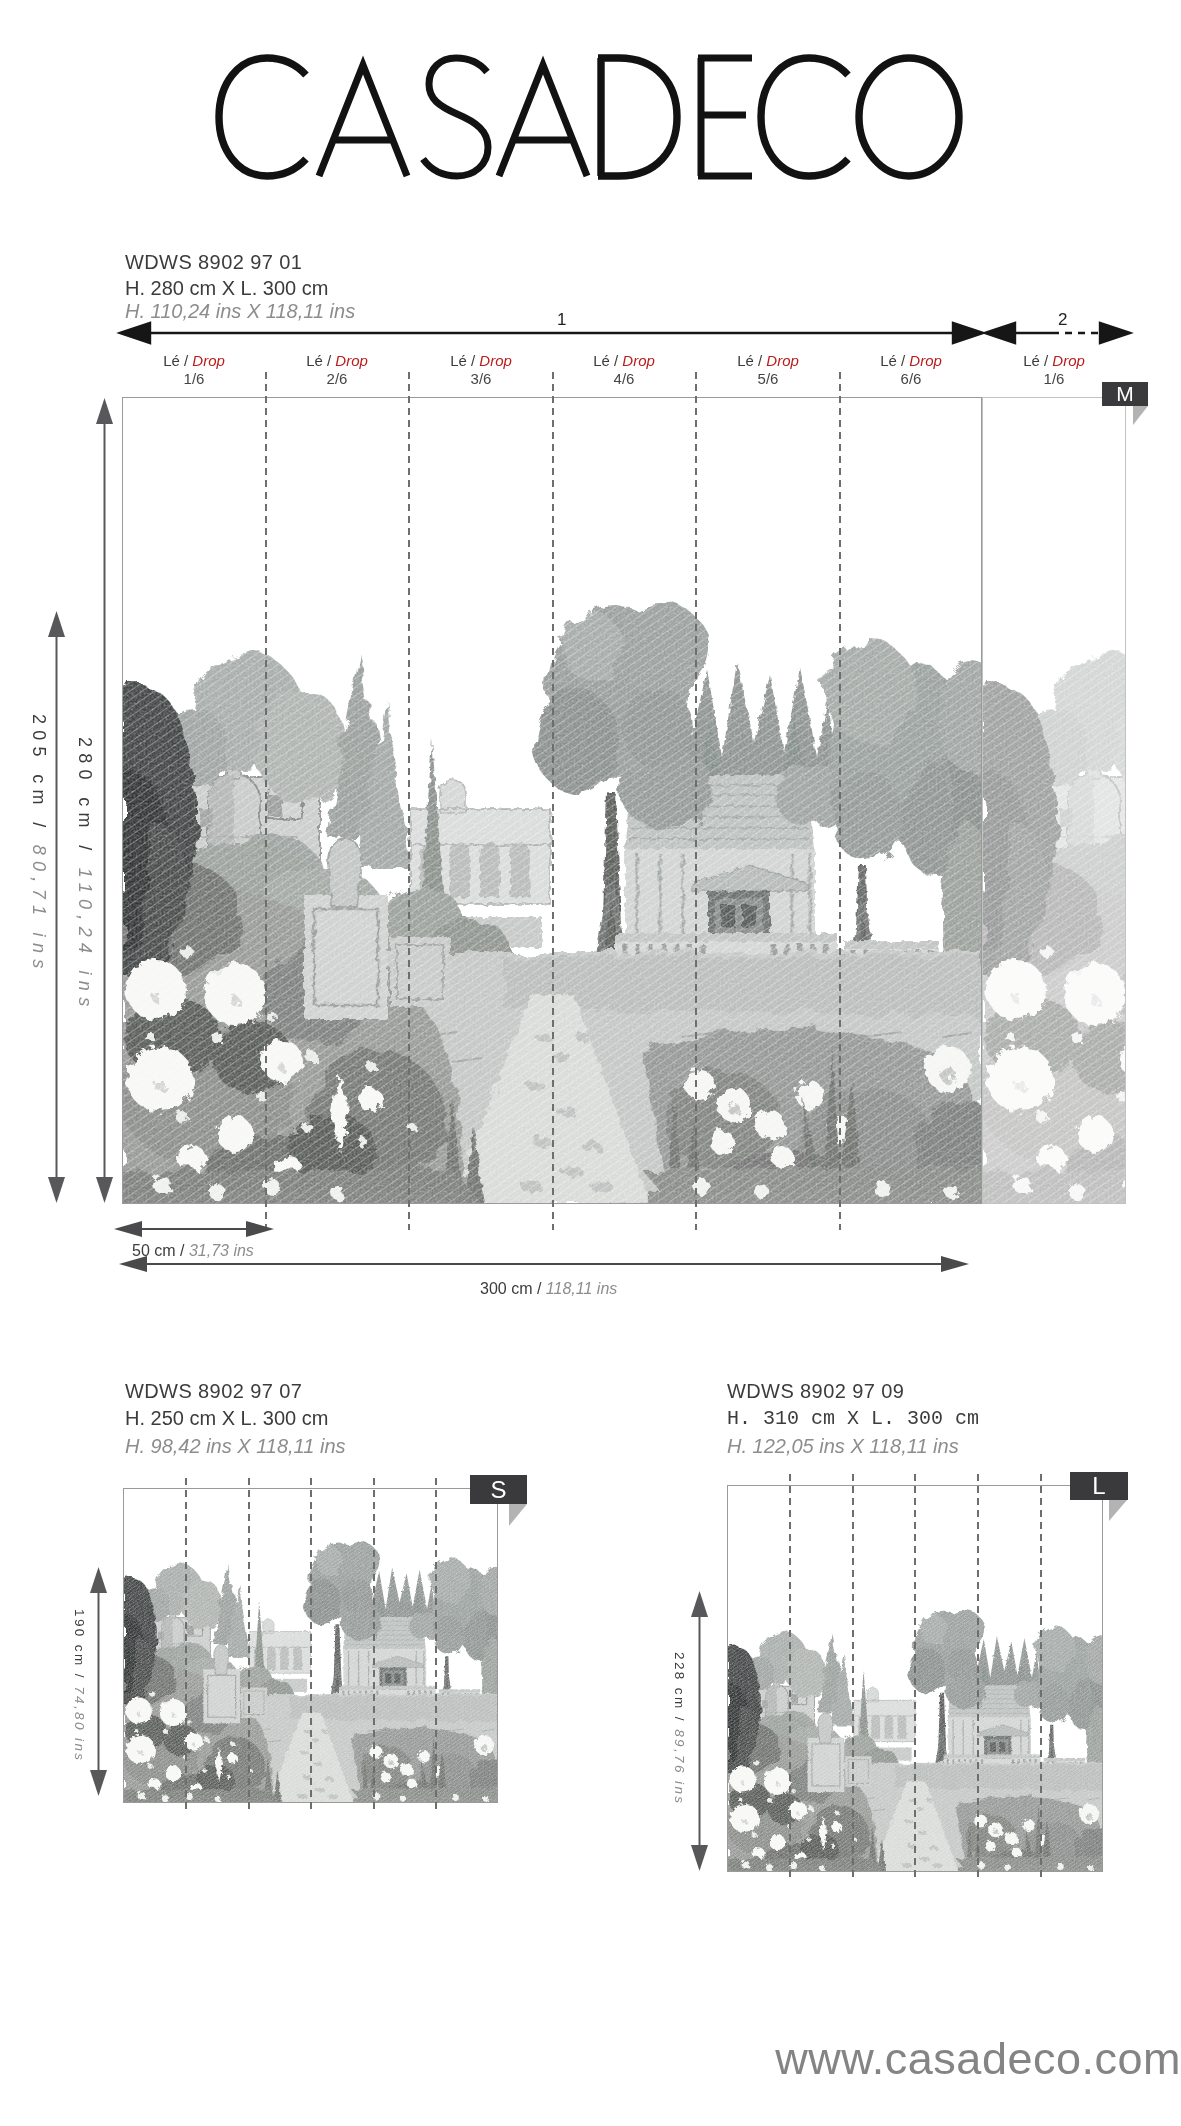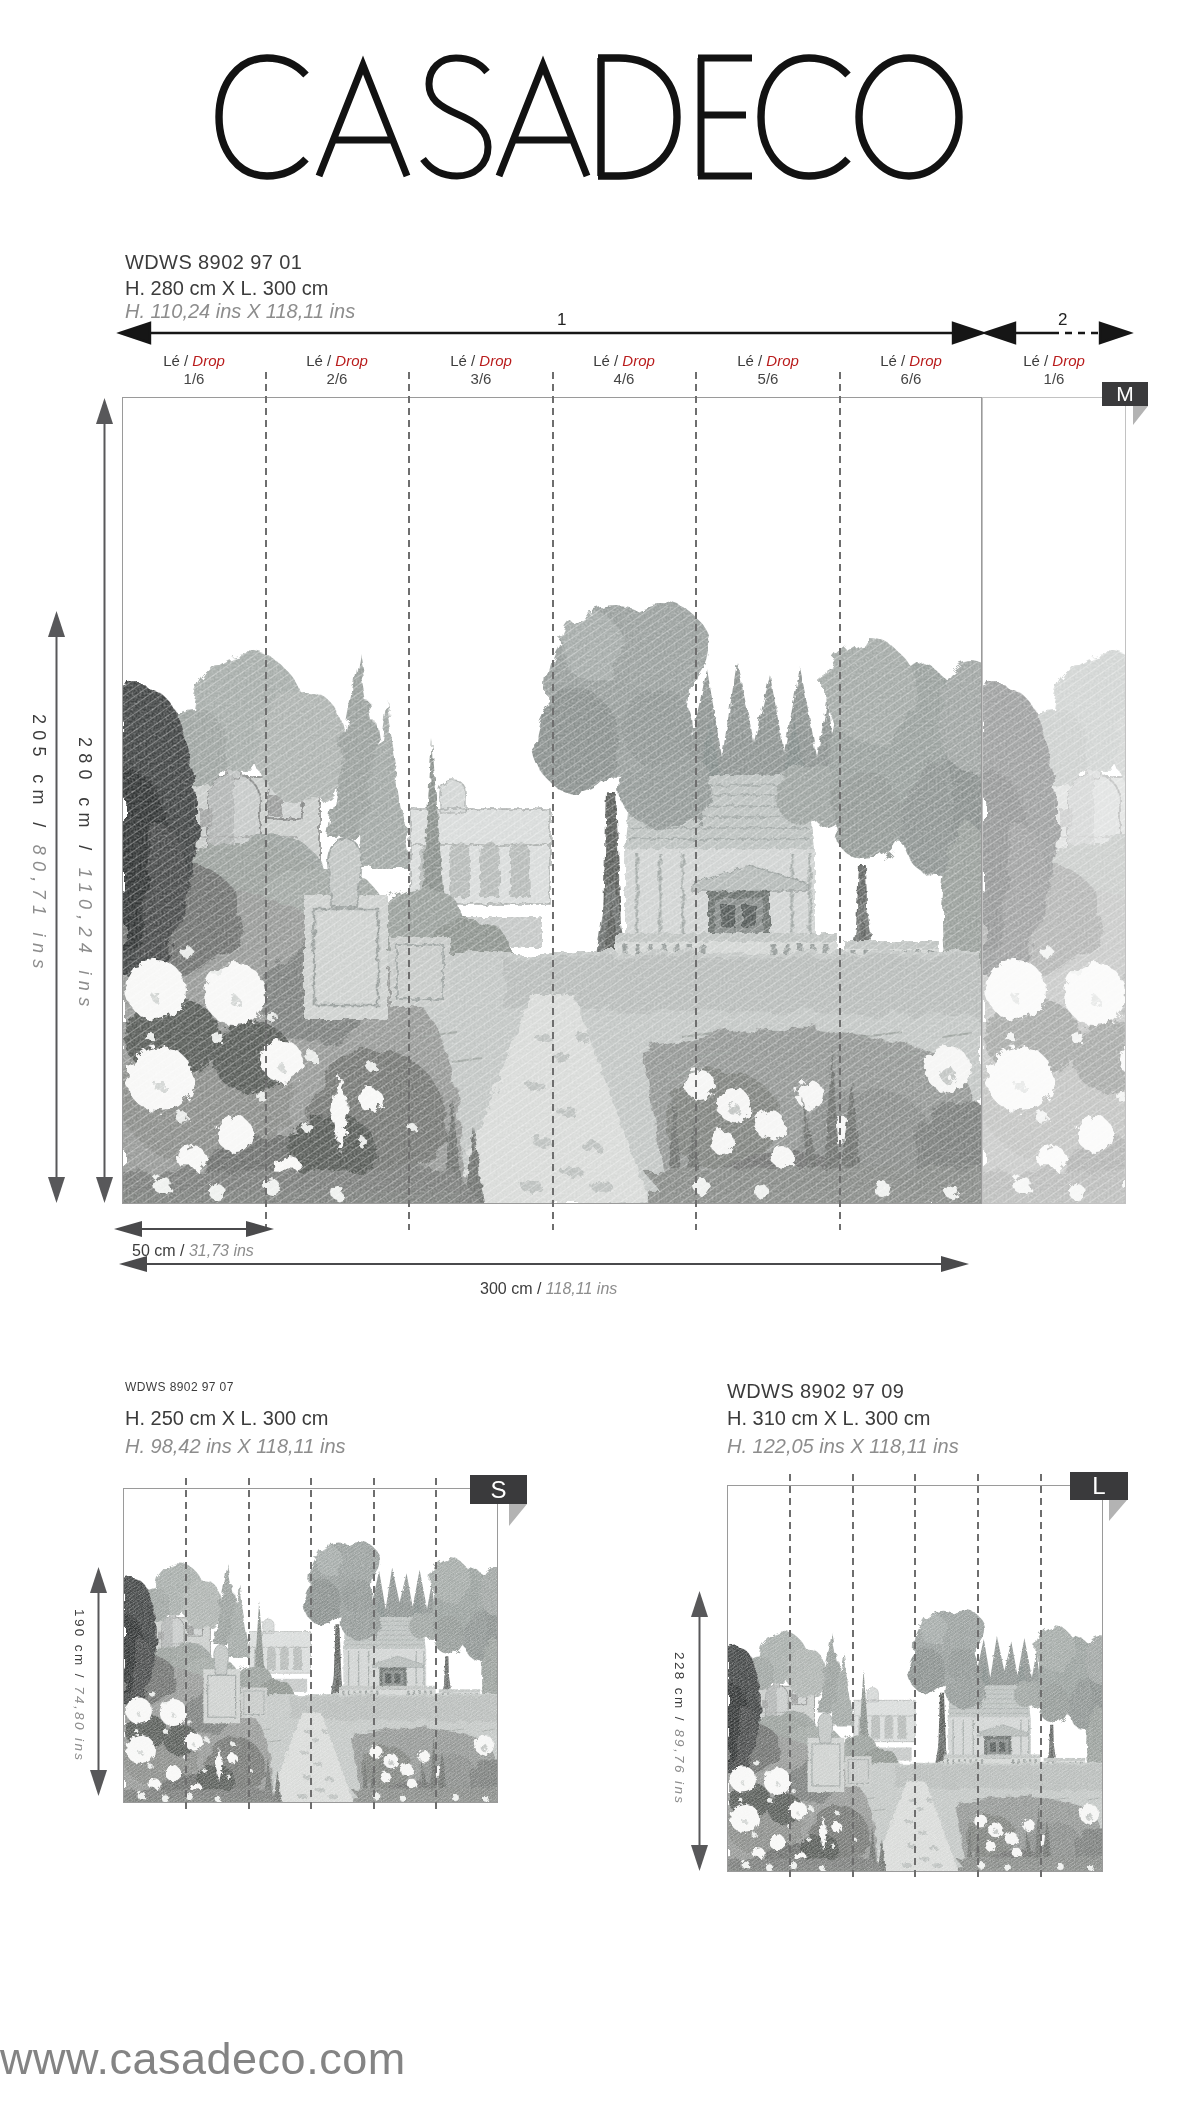--- a/index.html
+++ b/index.html
@@ -461,21 +461,21 @@
 <svg class="abs" style="left:118px;top:1254px" width="852" height="20" viewBox="0 0 852 20">
   <g fill="#4a4a4c" stroke="#4a4a4c">
     <line x1="24" y1="10" x2="828" y2="10" stroke-width="2"></line>
     <polygon points="1,10 29,2 29,18" stroke="none"></polygon>
     <polygon points="851,10 823,2 823,18" stroke="none"></polygon>
   </g>
 </svg>
 
 <div class="abs" style="left:480px;top:1280px;font-size:16px;"><span class="dk">300 cm / </span><span class="gy">118,11 ins</span></div>
 
-<div class="abs dk" style="left:125px;top:1380px;font-size:12px;letter-spacing:0.4px;">WDWS 8902 97 07</div>
+<div class="abs dk" style="left:125px;top:1380px;font-size:20px;letter-spacing:0.4px;">WDWS 8902 97 07</div>
 
 <div class="abs dk" style="left:125px;top:1407px;font-size:20px;">H. 250 cm X L. 300 cm</div>
 
 <div class="abs gy" style="left:125px;top:1435px;font-size:20px;">H. 98,42 ins X 118,11 ins</div>
 
 <div class="abs" style="left:123px;top:1488px;width:375px;height:315px;border:1px solid #9a9a9a;box-sizing:border-box;overflow:hidden;">
   <svg width="375" height="352" viewBox="0 0 860 807" preserveAspectRatio="none" style="position:absolute;left:0;top:-37px;">
       <use href="#art"></use>
     </svg>
 </div>
@@ -499,21 +499,21 @@
     <line x1="9.5" y1="24" x2="9.5" y2="207" stroke-width="2"></line>
     <polygon points="9.5,1 1,27 18,27" stroke="none"></polygon>
     <polygon points="9.5,230 1,204 18,204" stroke="none"></polygon>
   </g>
 </svg>
 
 <div class="vtext2" style="left:87px;top:1609px;"><span class="dk">190 cm / </span><span class="gy">74,80 ins</span></div>
 
 <div class="abs dk" style="left:727px;top:1380px;font-size:20px;letter-spacing:0.4px;">WDWS 8902 97 09</div>
 
-<div class="abs dk" style="left:727px;top:1407px;font-size:20px;">H. 310 cm X L. 300 cm</div>
+<div class="abs dk" style="left:727px;top:1407px;font-size:20px;font-family:Liberation Mono, monospace;">H. 310 cm X L. 300 cm</div>
 
 <div class="abs gy" style="left:727px;top:1435px;font-size:20px;text-align:right;">H. 122,05 ins X 118,11 ins</div>
 
 <div class="abs" style="left:727px;top:1485px;width:376px;height:387px;border:1px solid #9a9a9a;box-sizing:border-box;overflow:hidden;background:#fff;">
   <svg width="376" height="353" viewBox="0 0 860 807" preserveAspectRatio="none" style="position:absolute;left:0;top:34px;">
       <use href="#art"></use>
     </svg>
 </div>
 
 <div class="dash" style="left:789px;top:1474px;height:407px;"></div>
@@ -533,13 +533,13 @@
 <svg class="abs" style="left:690px;top:1590px" width="20" height="282" viewBox="0 0 20 282">
   <g fill="#58585a" stroke="#58585a">
     <line x1="9.5" y1="24" x2="9.5" y2="258" stroke-width="2"></line>
     <polygon points="9.5,1 1,27 18,27" stroke="none"></polygon>
     <polygon points="9.5,281 1,255 18,255" stroke="none"></polygon>
   </g>
 </svg>
 
 <div class="vtext2" style="left:687px;top:1652px;"><span class="dk">228 cm / </span><span class="gy">89,76 ins</span></div>
 
-<div class="abs" style="left:0;top:2033px;width:1181px;text-align:left;font-size:45px;letter-spacing:0.5px;color:#848484;">www.casadeco.com</div>
+<div class="abs" style="left:0;top:2033px;width:1181px;text-align:right;font-size:45px;letter-spacing:0.5px;color:#848484;">www.casadeco.com</div>
 
 </body></html>

